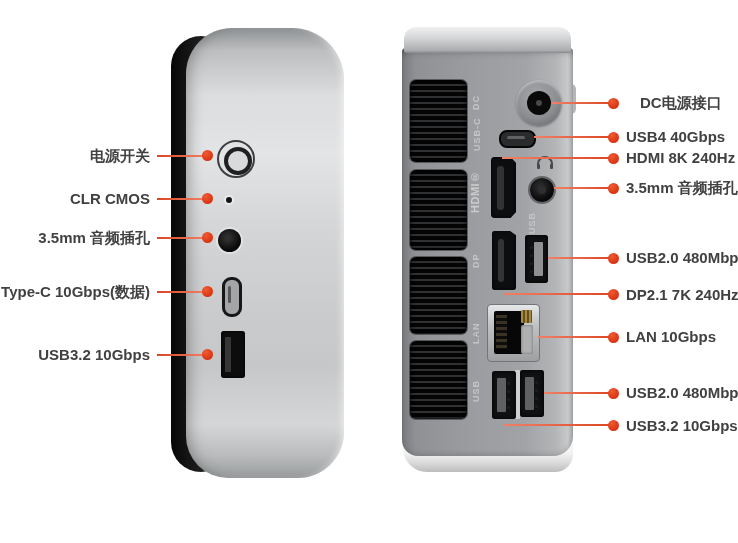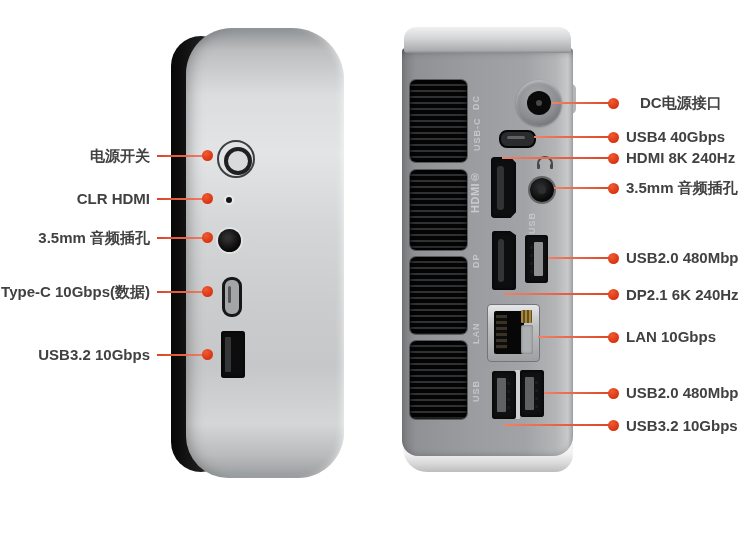--- a/index.html
+++ b/index.html
@@ -174,21 +174,21 @@
     <span class="usba-pin" style="left:535px;top:389px;"></span>
     <span class="usba-pin" style="left:535px;top:397px;"></span>
     <span class="usba-pin" style="left:535px;top:405px;"></span>
   </div>
 
   <div>
     <div class="callout-text right-align" style="right:588px;top:147px;">电源开关</div>
     <div class="callout-line rev" style="left:157px;top:155px;width:50px;"></div>
     <div class="callout-dot" style="left:202px;top:150px;"></div>
 
-    <div class="callout-text right-align" style="right:588px;top:190px;">CLR HDMI</div>
+    <div class="callout-text right-align" style="right:588px;top:190px;">CLR CMOS</div>
     <div class="callout-line rev" style="left:157px;top:198px;width:50px;"></div>
     <div class="callout-dot" style="left:202px;top:193px;"></div>
 
     <div class="callout-text right-align" style="right:588px;top:229px;">3.5mm 音频插孔</div>
     <div class="callout-line rev" style="left:157px;top:237px;width:50px;"></div>
     <div class="callout-dot" style="left:202px;top:232px;"></div>
 
     <div class="callout-text right-align" style="right:588px;top:283px;">Type-C 10Gbps(数据)</div>
     <div class="callout-line rev" style="left:157px;top:291px;width:50px;"></div>
     <div class="callout-dot" style="left:202px;top:286px;"></div>
@@ -214,21 +214,21 @@
     <div class="callout-line" style="left:554px;top:187px;width:59px;"></div>
     <div class="callout-dot" style="left:608px;top:183px;"></div>
     <div class="callout-text" style="left:626px;top:179px;">3.5mm 音频插孔</div>
 
     <div class="callout-line" style="left:548px;top:257px;width:65px;"></div>
     <div class="callout-dot" style="left:608px;top:253px;"></div>
     <div class="callout-text" style="left:626px;top:249px;">USB2.0 480Mbps</div>
 
     <div class="callout-line" style="left:504px;top:293px;width:109px;"></div>
     <div class="callout-dot" style="left:608px;top:289px;"></div>
-    <div class="callout-text" style="left:626px;top:286px;">DP2.1 6K 240Hz</div>
+    <div class="callout-text" style="left:626px;top:286px;">DP2.1 7K 240Hz</div>
 
     <div class="callout-line" style="left:538px;top:336px;width:75px;"></div>
     <div class="callout-dot" style="left:608px;top:332px;"></div>
     <div class="callout-text" style="left:626px;top:328px;">LAN 10Gbps</div>
 
     <div class="callout-line" style="left:544px;top:392px;width:69px;"></div>
     <div class="callout-dot" style="left:608px;top:388px;"></div>
     <div class="callout-text" style="left:626px;top:384px;">USB2.0 480Mbps</div>
 
     <div class="callout-line" style="left:504px;top:424px;width:109px;"></div>

